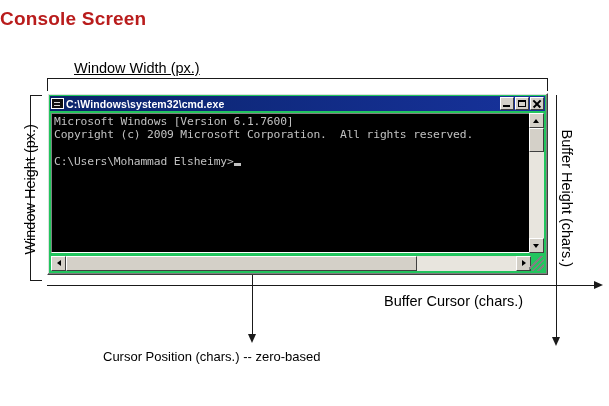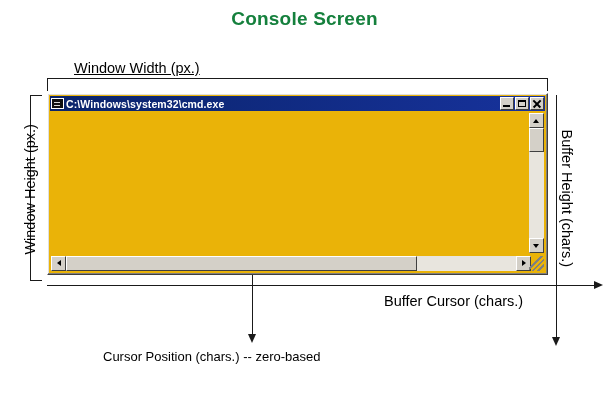--- a/index.html
+++ b/index.html
@@ -17,25 +17,24 @@
     color: #000000;
     -webkit-font-smoothing: antialiased;
   }
 
   
   #page-title {
     position: absolute;
     left: 0;
     top: 8px;
     width: 609px;
-    text-align: center;
     font-size: 19px;
     font-weight: bold;
     letter-spacing: 0.2px;
-    color: #15803d;
+    color: #b91c1c;
   }
 
   
   .ann-label {
     position: absolute;
     font-size: 14.5px;
     color: #000;
     white-space: nowrap;
     line-height: 1.15;
   }
@@ -160,21 +159,21 @@
     margin-top: 36px;
   }
 
   
   #console-window {
     position: absolute;
     left: 47px;
     top: 93px;
     width: 501px;
     height: 182px;
-    background: #eab308;
+    background: #22c55e;
     border-top: 1px solid #ffffff;
     border-left: 1px solid #ffffff;
     border-right: 1px solid #3f3f3f;
     border-bottom: 1px solid #3f3f3f;
     box-sizing: border-box;
     box-shadow: inset -1px -1px 0 #808080, inset 1px 1px 0 #dfdfdf;
   }
   #title-bar {
     position: absolute;
     left: 2px;
@@ -424,20 +423,26 @@
   <div id="title-bar">
     <span id="title-bar-icon"></span>
     <span id="title-bar-text">C:\Windows\system32\cmd.exe</span>
     <span id="window-controls">
       <span class="win-btn" id="btn-minimize"></span>
       <span class="win-btn" id="btn-maximize"></span>
       <span class="win-btn" id="btn-close"></span>
     </span>
   </div>
 
+  <div id="console-client">
+    <div id="console-text"><span>Microsoft Windows [Version 6.1.7600]
+Copyright (c) 2009 Microsoft Corporation.  All rights reserved.
+
+C:\Users\Mohammad Elsheimy&gt;</span><span id="console-caret"></span></div>
+  </div>
 
   <div id="vscroll">
     <div class="sb-track-v"></div>
     <div class="sb-btn sb-btn-v" id="vs-up">
         <span class="tri tri-up"></span>
       </div>
     <div id="vs-thumb"></div>
     <div class="sb-btn sb-btn-v" id="vs-down">
         <span class="tri tri-down"></span>
       </div>

